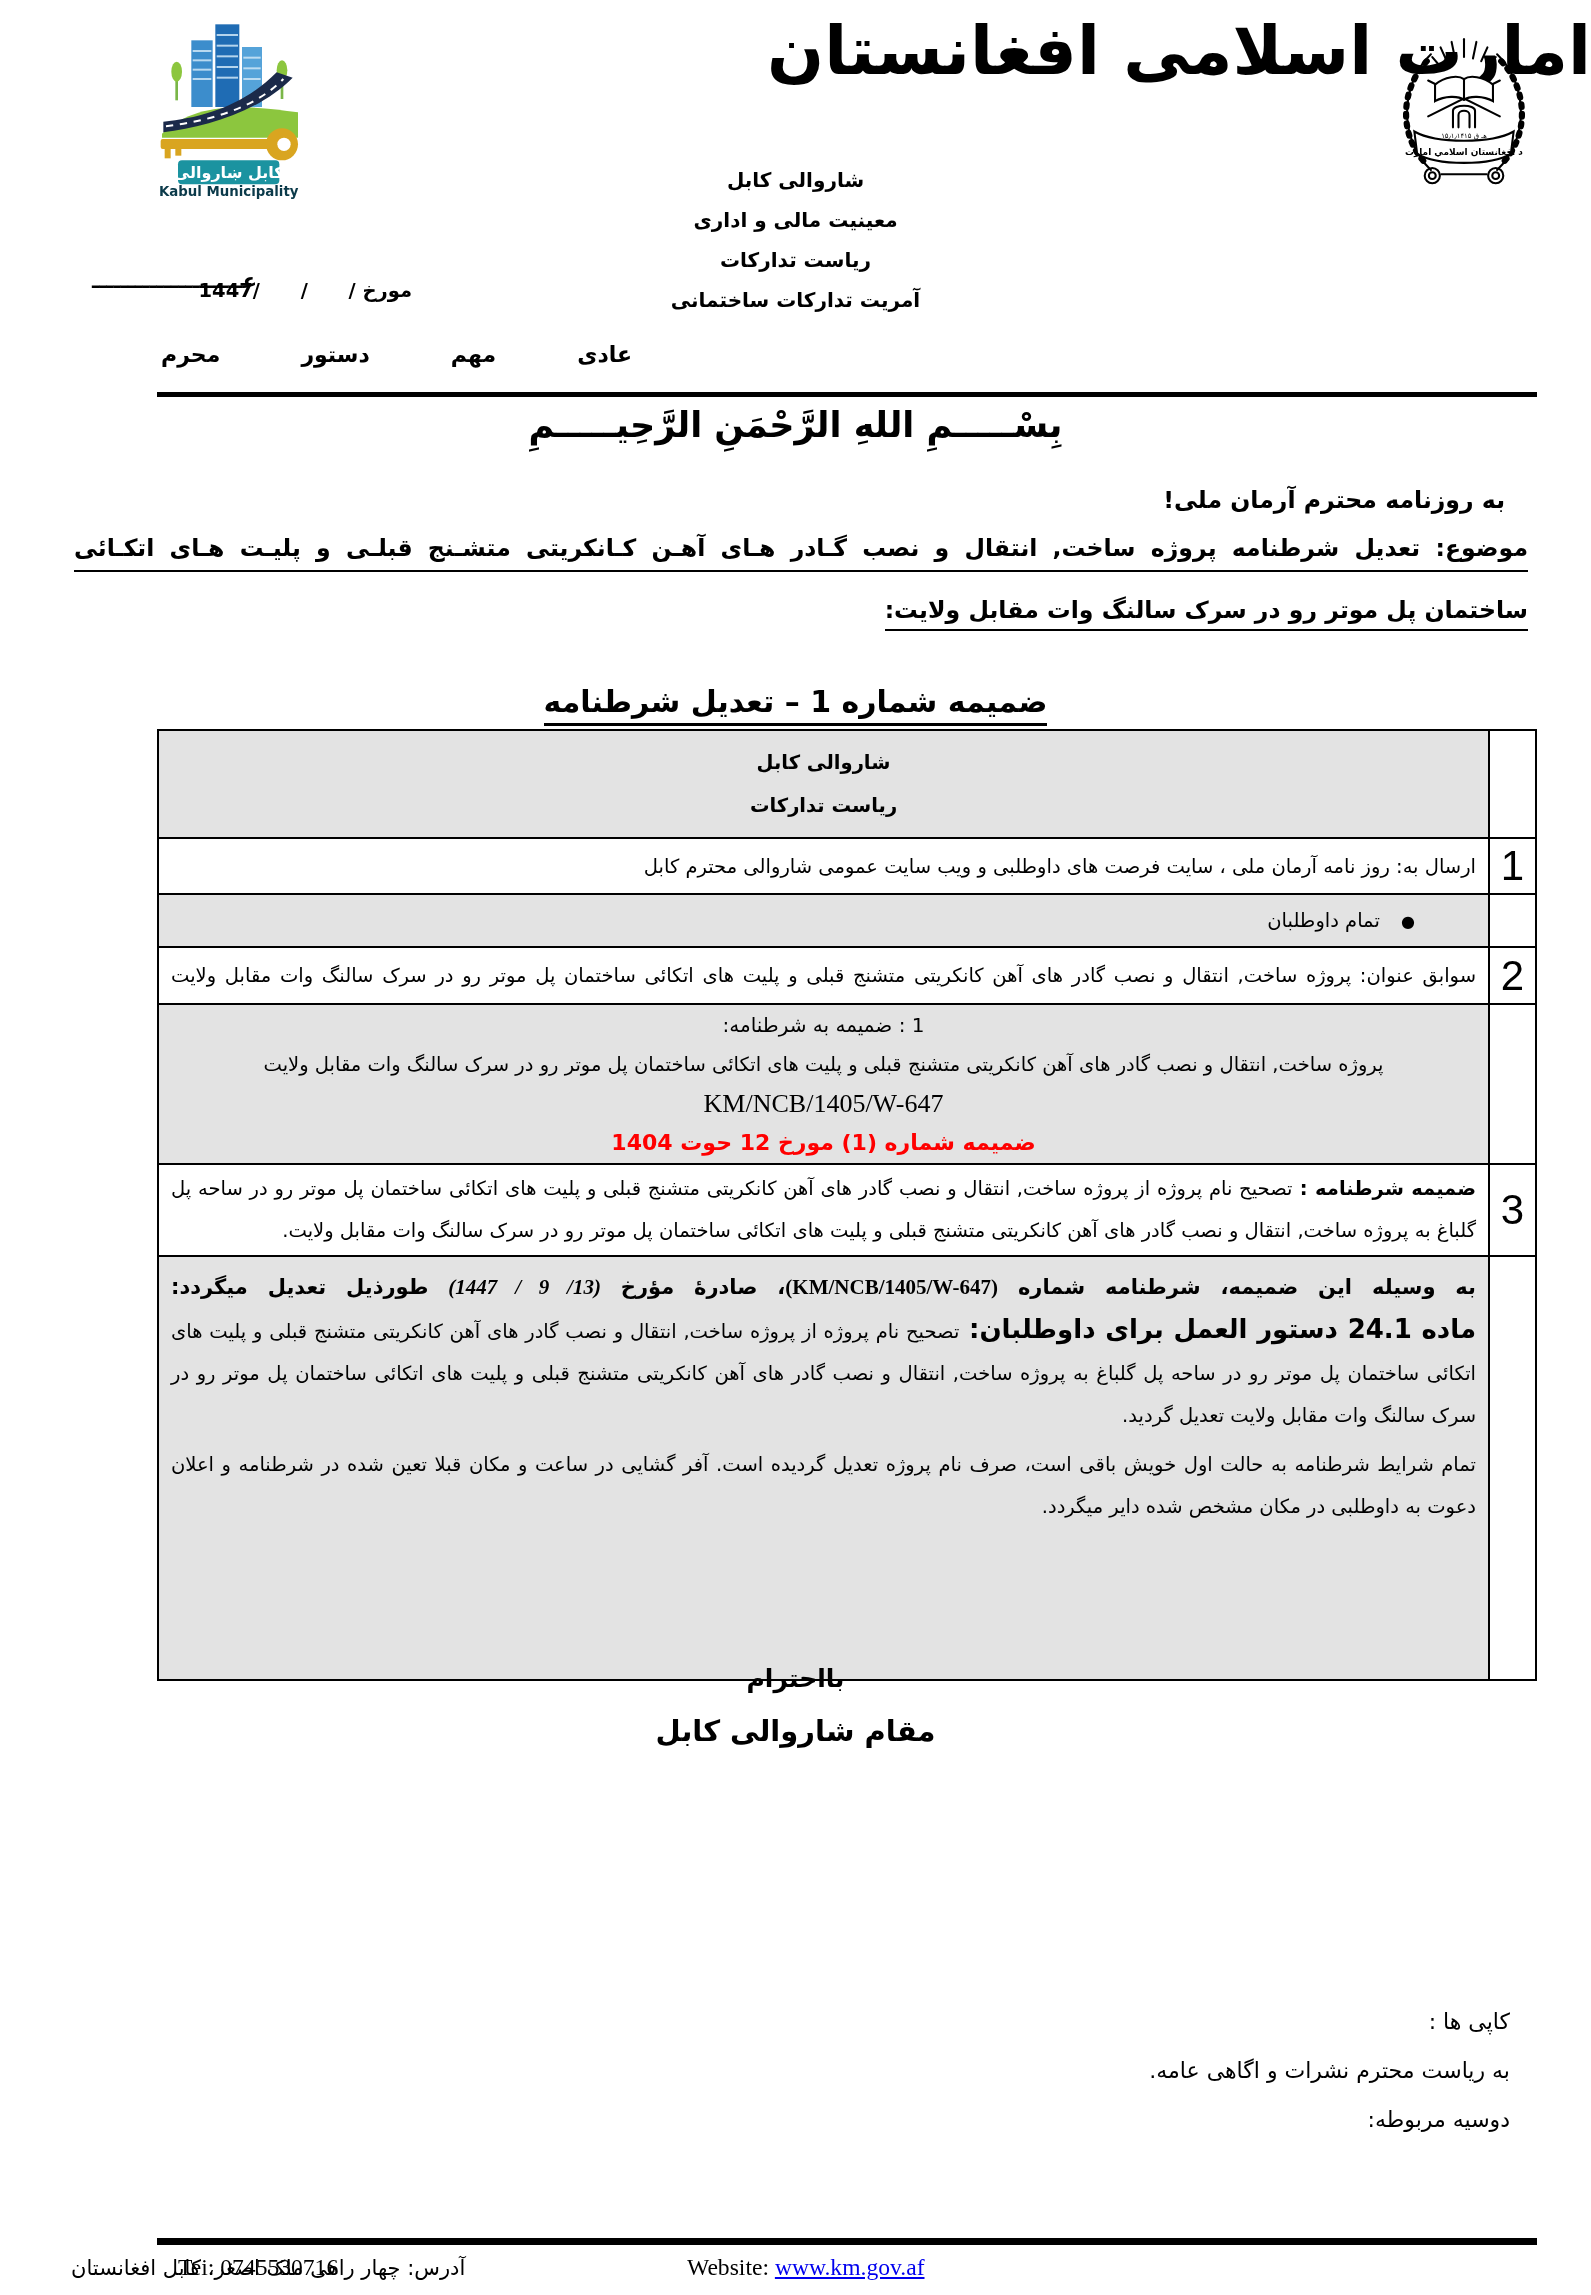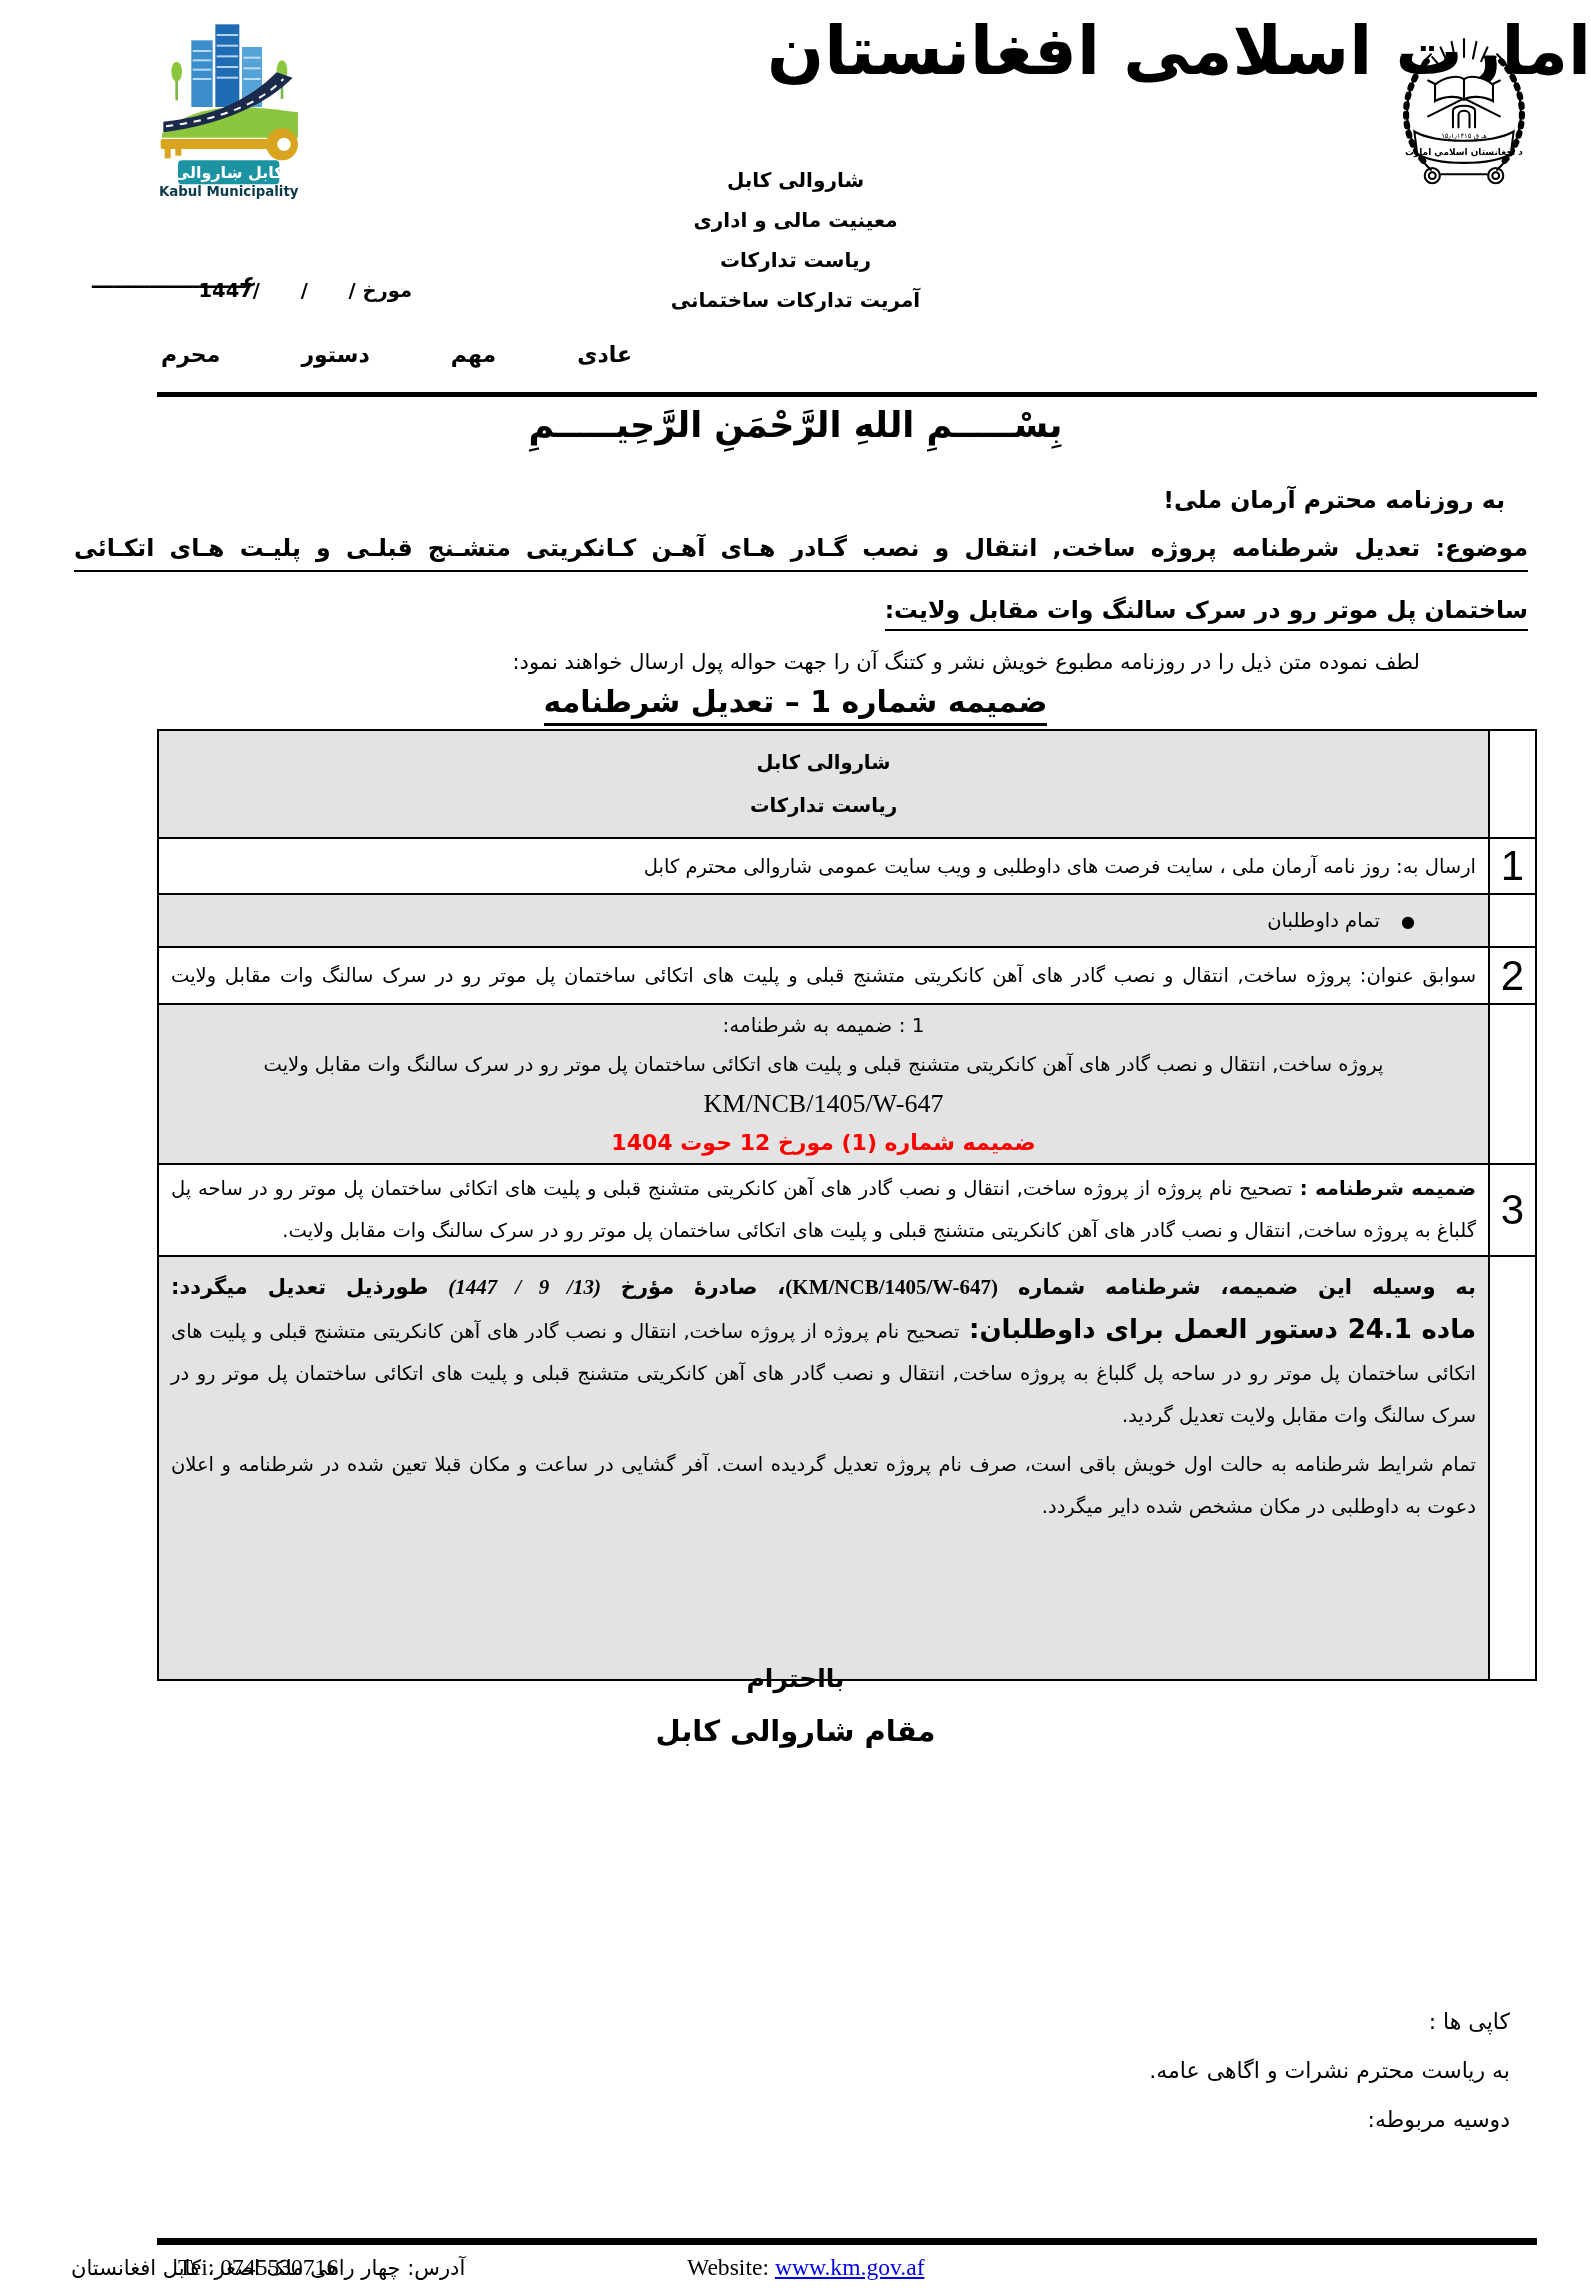--- a/index.html
+++ b/index.html
@@ -171,21 +171,20 @@
 
   <div class="abs rule rule-head"></div>
 
   <div class="abs bismillah">بِسْـــــمِ اللهِ الرَّحْمَنِ الرَّحِيـــــمِ</div>
 
   <div class="abs salutation">به روزنامه محترم آرمان ملی!</div>
   <div class="abs subject1">موضوع: تعدیل شرطنامه پروژه ساخت, انتقال و نصب گـادر هـای آهـن کـانکریتی متشـنج قبلـی و پلیـت هـای اتکـائی</div>
   <div class="abs subject2-wrap">
     <span class="subject2">ساختمان پل موتر رو در سرک سالنگ وات مقابل ولایت:</span>
   </div>
-  <div class="abs request">لطف نموده متن ذیل را در روزنامه مطبوع خویش نشر و کتنگ آن را جهت حواله پول ارسال خواهند نمود:</div>
   <div class="abs annex-title-wrap">
     <span class="annex-title">ضمیمه  شماره 1 – تعدیل  شرطنامه</span>
   </div>
 
   <table class="doc-table" dir="rtl">
     <colgroup>
         <col class="c-num">
         <col>
       </colgroup>
     <tbody>

